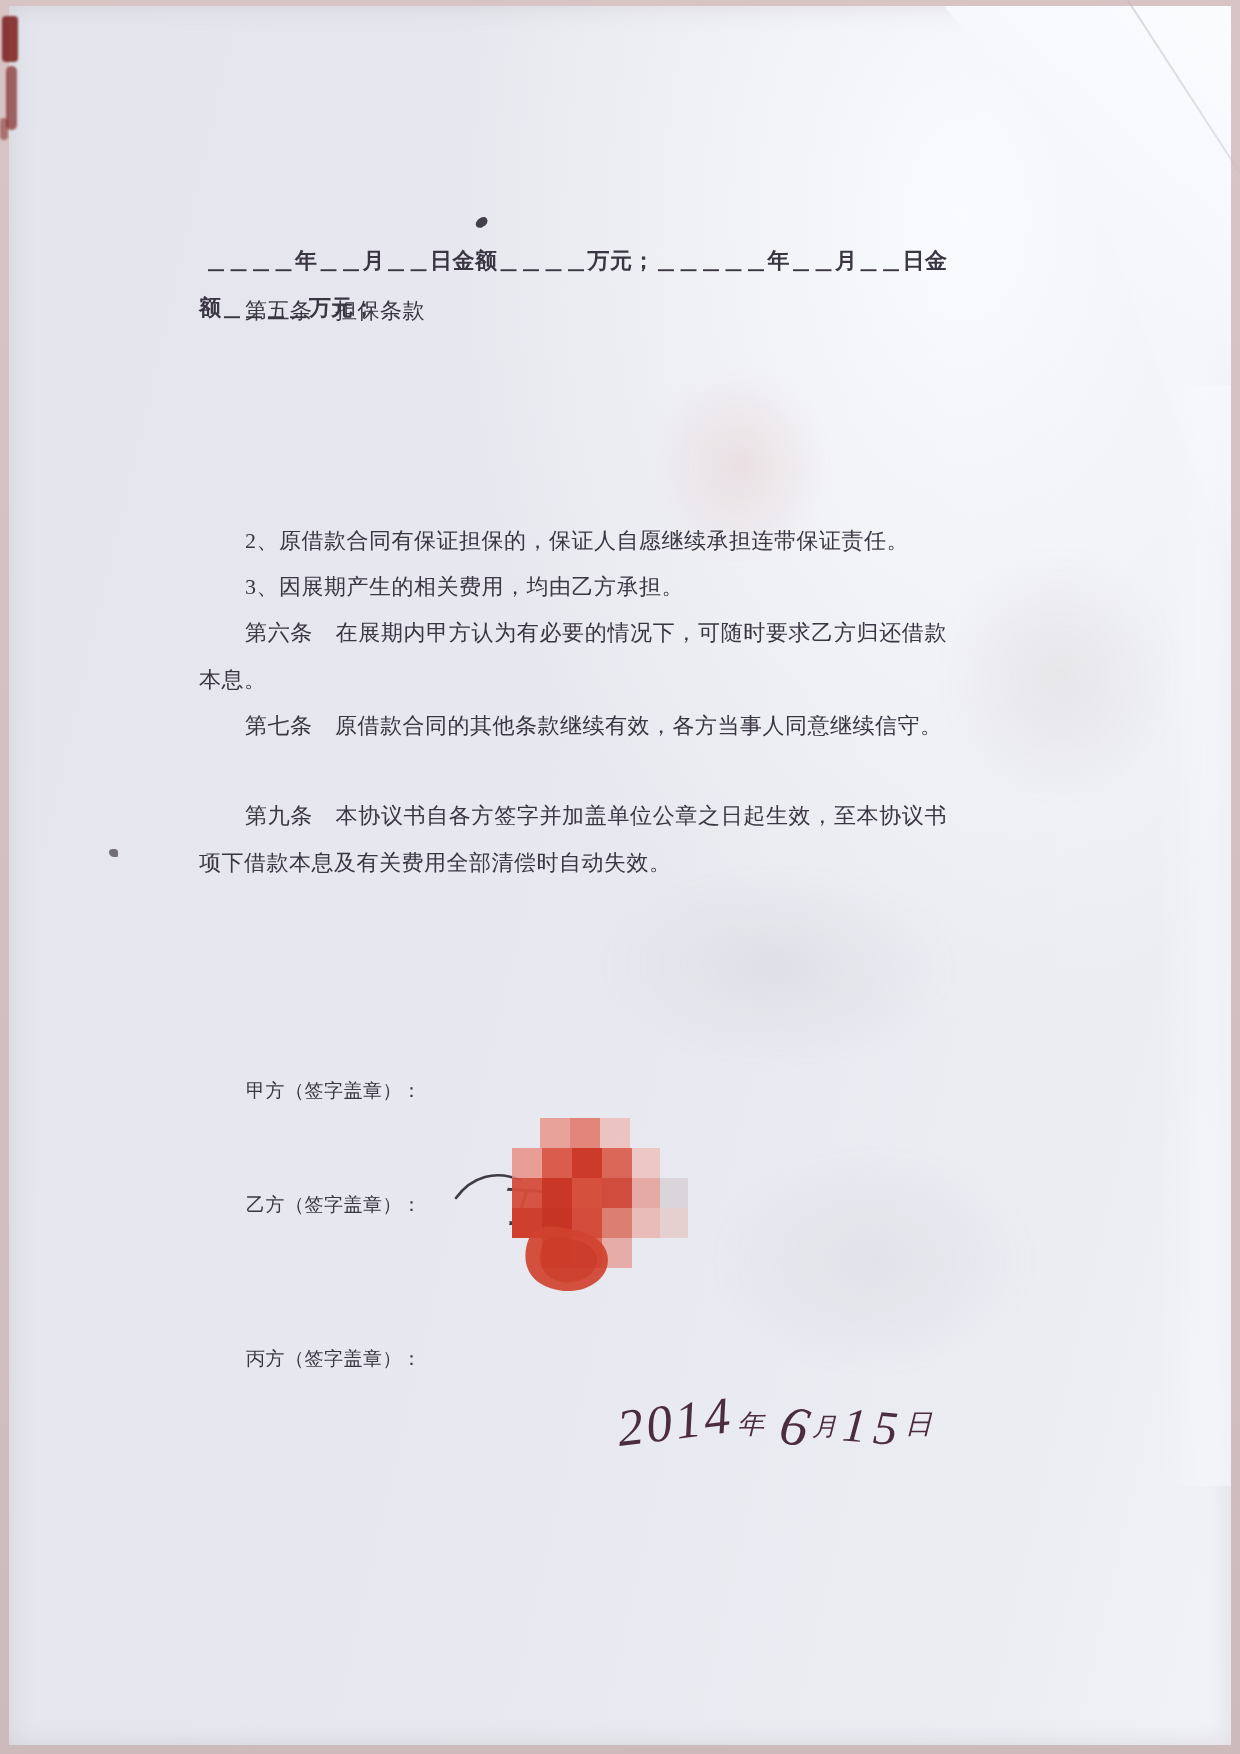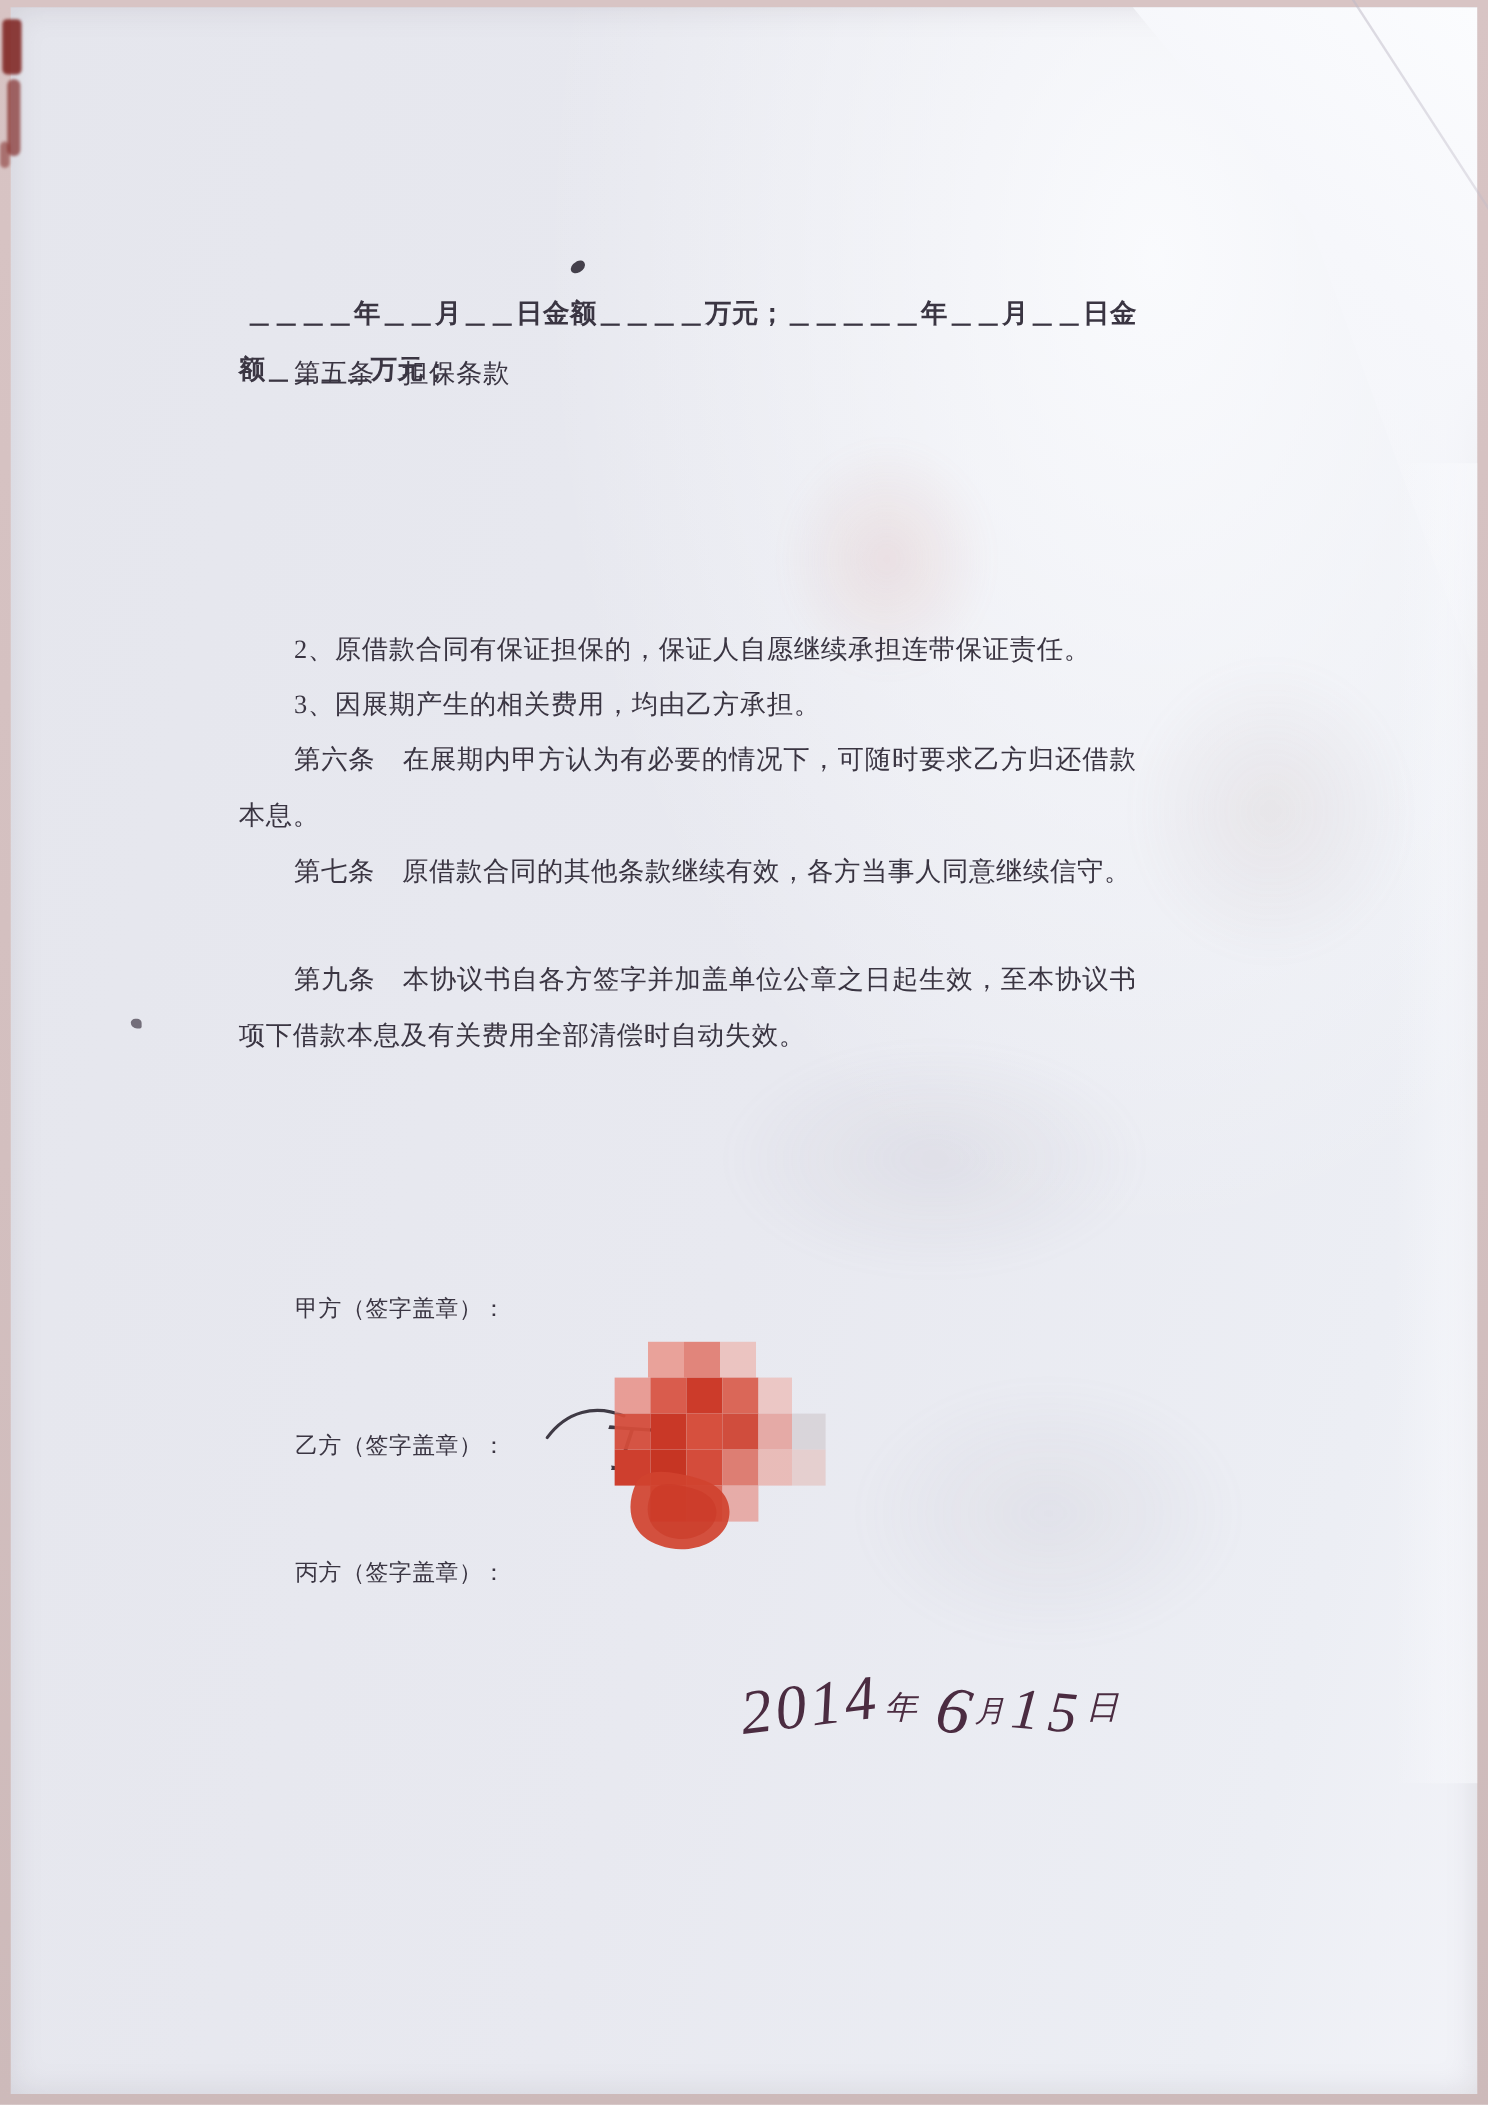--- a/index.html
+++ b/index.html
@@ -104,21 +104,21 @@
 
   <div class="p indent" style="top:697px">第七条　原借款合同的其他条款继续有效，各方当事人同意继续信守。</div>
 
   <div class="p indent" style="top:604px">第六条　在展期内甲方认为有必要的情况下，可随时要求乙方归还借款本息。</div>
 
 
   <div class="p indent" style="top:787px">第九条　本协议书自各方签字并加盖单位公章之日起生效，至本协议书项下借款本息及有关费用全部清偿时自动失效。</div>
 
   <div class="sig" style="top:1072px">甲方（签字盖章）：</div>
   <div class="sig" style="top:1186px">乙方（签字盖章）：</div>
-  <div class="sig" style="top:1292px">丙方（签字盖章）：</div>
+  <div class="sig" style="top:1340px">丙方（签字盖章）：</div>
 
   <div class="sig-mark-wrap">
     <svg width="120" height="100" viewBox="0 0 120 100">
       <path d="M2,34 C 18,12 42,6 66,16" fill="none" stroke="#3f3a45" stroke-width="2.6" stroke-linecap="round"></path>
     </svg>
     <span class="sig-ding">丁</span>
   </div>
 
   <div class="stamp">
     <svg width="178" height="178" viewBox="0 0 178 178">

